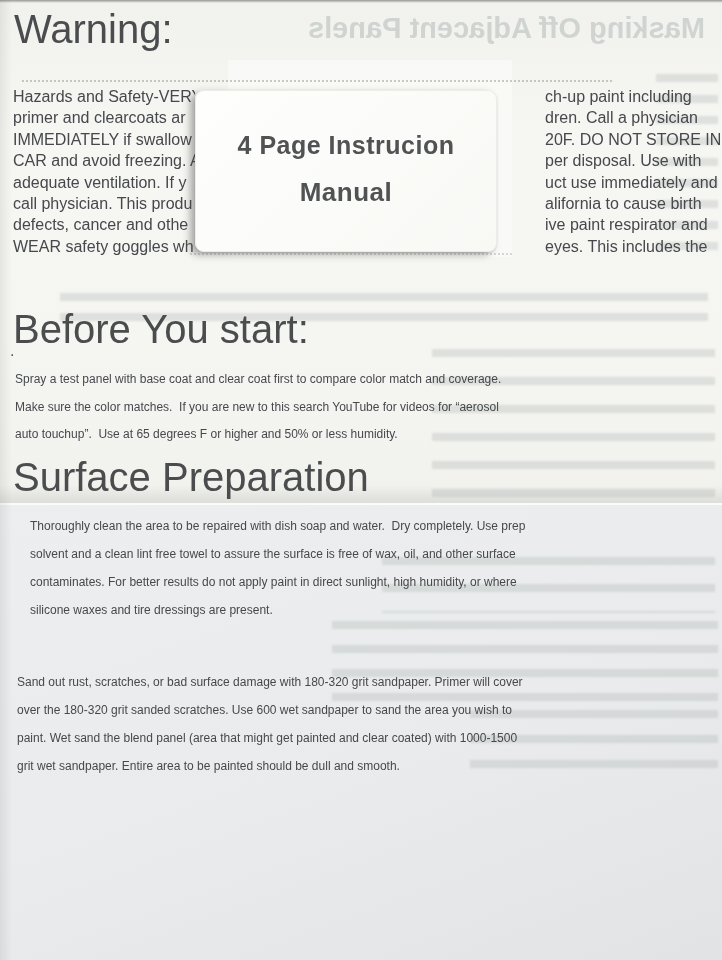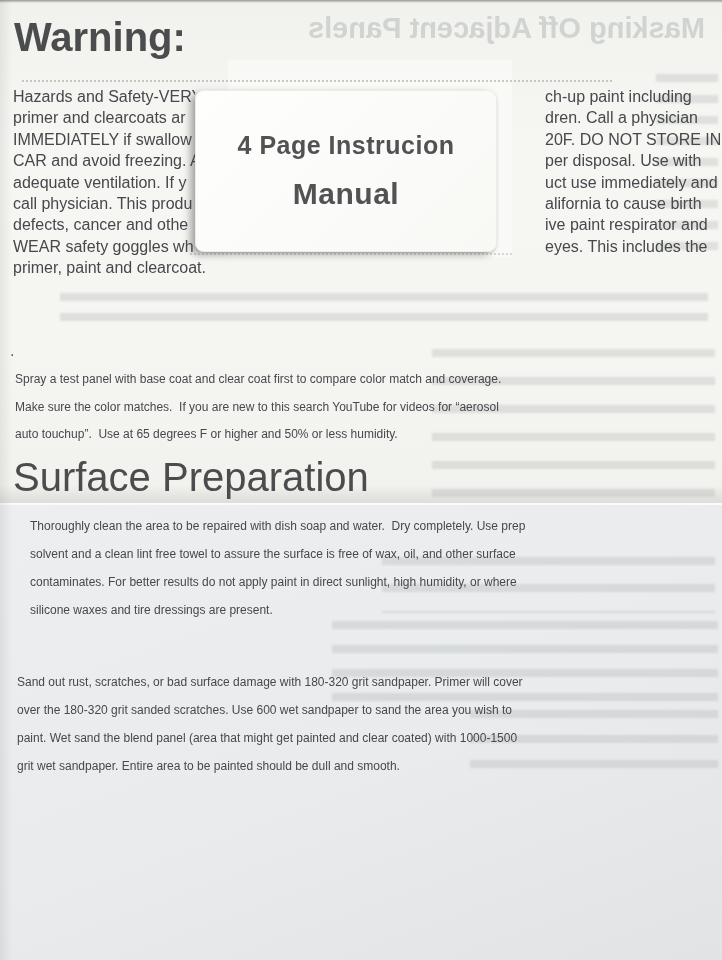--- a/index.html
+++ b/index.html
@@ -28,21 +28,21 @@
   .ghost{position:absolute;filter:blur(1.3px);opacity:.8;
     background:repeating-linear-gradient(180deg,rgba(168,176,171,.38) 0px,rgba(168,176,171,.38) 8px,rgba(0,0,0,0) 8px,rgba(0,0,0,0) var(--lh));}
   .gc{left:656px;top:74px;width:62px;height:176px;--lh:21px;}
   .ga{left:60px;top:293px;width:648px;height:34px;--lh:20px;}
   .gb{left:432px;top:349px;width:283px;height:148px;--lh:28px;}
   .gd{left:382px;top:557px;width:333px;height:56px;--lh:27px;}
   .ge{left:332px;top:621px;width:386px;height:88px;--lh:24px;}
   .gf{left:470px;top:710px;width:248px;height:60px;--lh:25px;}
 
   .h1{position:absolute;font-size:40px;font-weight:400;color:#4b4c4e;white-space:pre;line-height:1.05;}
-  #warning-h{left:14px;top:16px;font-weight:bold;}
+  #warning-h{left:14px;top:8px;}
   #before-h{left:13px;top:308px;}
   #surface-h{left:13px;top:456px;}
   #sanding-h{left:17px;top:618px;}
 
   .body-text{position:absolute;font-size:12px;line-height:27.5px;white-space:pre;color:#46484c;}
   #before-b{left:15px;top:366px;}
   #surface-b{left:13px;top:512px;line-height:28px;margin-left:17px;}
   #sanding-b1{left:17px;top:668px;line-height:28px;}
   #sanding-b2{left:20px;top:774px;line-height:27px;}
 
@@ -59,21 +59,21 @@
     border-top:2px dotted rgba(140,142,138,.45);}
   .perf2{position:absolute;left:190px;top:253px;width:322px;height:0;
     border-top:2px dotted rgba(150,152,148,.35);}
 
   .sticker{position:absolute;left:195px;top:90px;width:302px;height:162px;z-index:10;
     background:linear-gradient(135deg,#fefefd 0%,#f8f8f5 100%);
     border-radius:9px;border:1px solid #ecece9;box-sizing:border-box;
     box-shadow:-5px 3px 7px rgba(70,70,68,.42),0 1px 2px rgba(0,0,0,.15);
     text-align:center;}
   .sticker .l1{margin-top:40px;font-size:25px;font-weight:bold;color:#515254;letter-spacing:.5px;}
-  .sticker .l2{margin-top:17px;font-size:30px;font-weight:bold;color:#515254;letter-spacing:.5px;}
+  .sticker .l2{margin-top:17px;font-size:26px;font-weight:bold;color:#515254;letter-spacing:.5px;}
 </style>
 </head>
 <body>
 
 <div class="photo">
 
   <div class="sheet-top"></div>
   <div class="sheet-bottom"></div>
 
   <div class="ghost-h">Masking Off Adjacent Panels</div>
@@ -96,30 +96,30 @@
 defects, cancer and othe
 WEAR safety goggles wh</div>
   <div class="warn" id="warn-right">ch-up paint including
 dren. Call a physician
 20F. DO NOT STORE IN
 per disposal. Use with
 uct use immediately and
 alifornia to cause birth
 ive paint respirator and
 eyes. This includes the</div>
-  <div class="warn" id="warn-last">primer, paint and clearcoat.</div>
 
   <div class="liner"></div>
   <div class="perf1"></div>
   <div class="perf2"></div>
   <div class="sticker">
     <div class="l1">4 Page Instrucion</div>
     <div class="l2">Manual</div>
   </div>
 
+  <div class="h1" id="before-h">Before You start:</div>
   <div class="stray">.</div>
   <div class="body-text" id="before-b">Spray a test panel with base coat and clear coat first to compare color match and coverage.
 Make sure the color matches.  If you are new to this search YouTube for videos for “aerosol
 auto touchup”.  Use at 65 degrees F or higher and 50% or less humidity.</div>
 
   <div class="h1" id="surface-h">Surface Preparation</div>
   <div class="body-text" id="surface-b">Thoroughly clean the area to be repaired with dish soap and water.  Dry completely. Use prep
 solvent and a clean lint free towel to assure the surface is free of wax, oil, and other surface
 contaminates. For better results do not apply paint in direct sunlight, high humidity, or where
 silicone waxes and tire dressings are present.</div>

